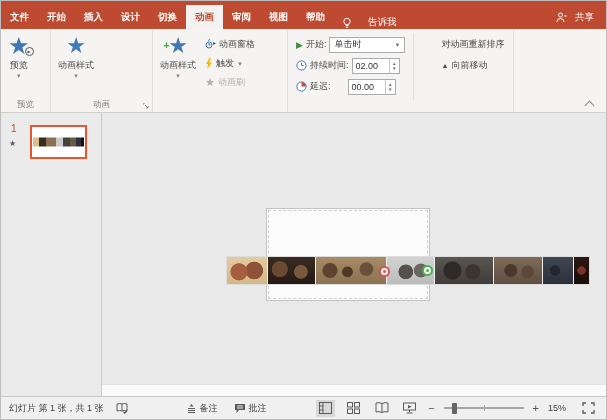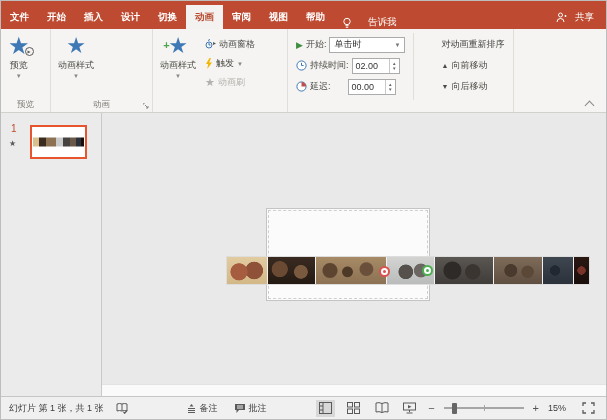--- a/index.html
+++ b/index.html
@@ -212,24 +212,20 @@
         </div>
       </div>
       <div class="reordercol">
         <div class="trow" style="color:#3F3E3B;">
           <span>对动画重新排序</span>
         </div>
         <div class="trow gray">
           <span class="tri">▲</span>
           <span>向前移动</span>
         </div>
-        <div class="trow gray">
-          <span class="tri">▼</span>
-          <span>向后移动</span>
-        </div>
       </div>
     </div>
 
     <div class="collapse-chevron"></div>
   </div>
 
   <div class="thumbpanel">
     <div class="slide-num">1</div>
     <div class="anim-star">★</div>
     <div class="thumb">

